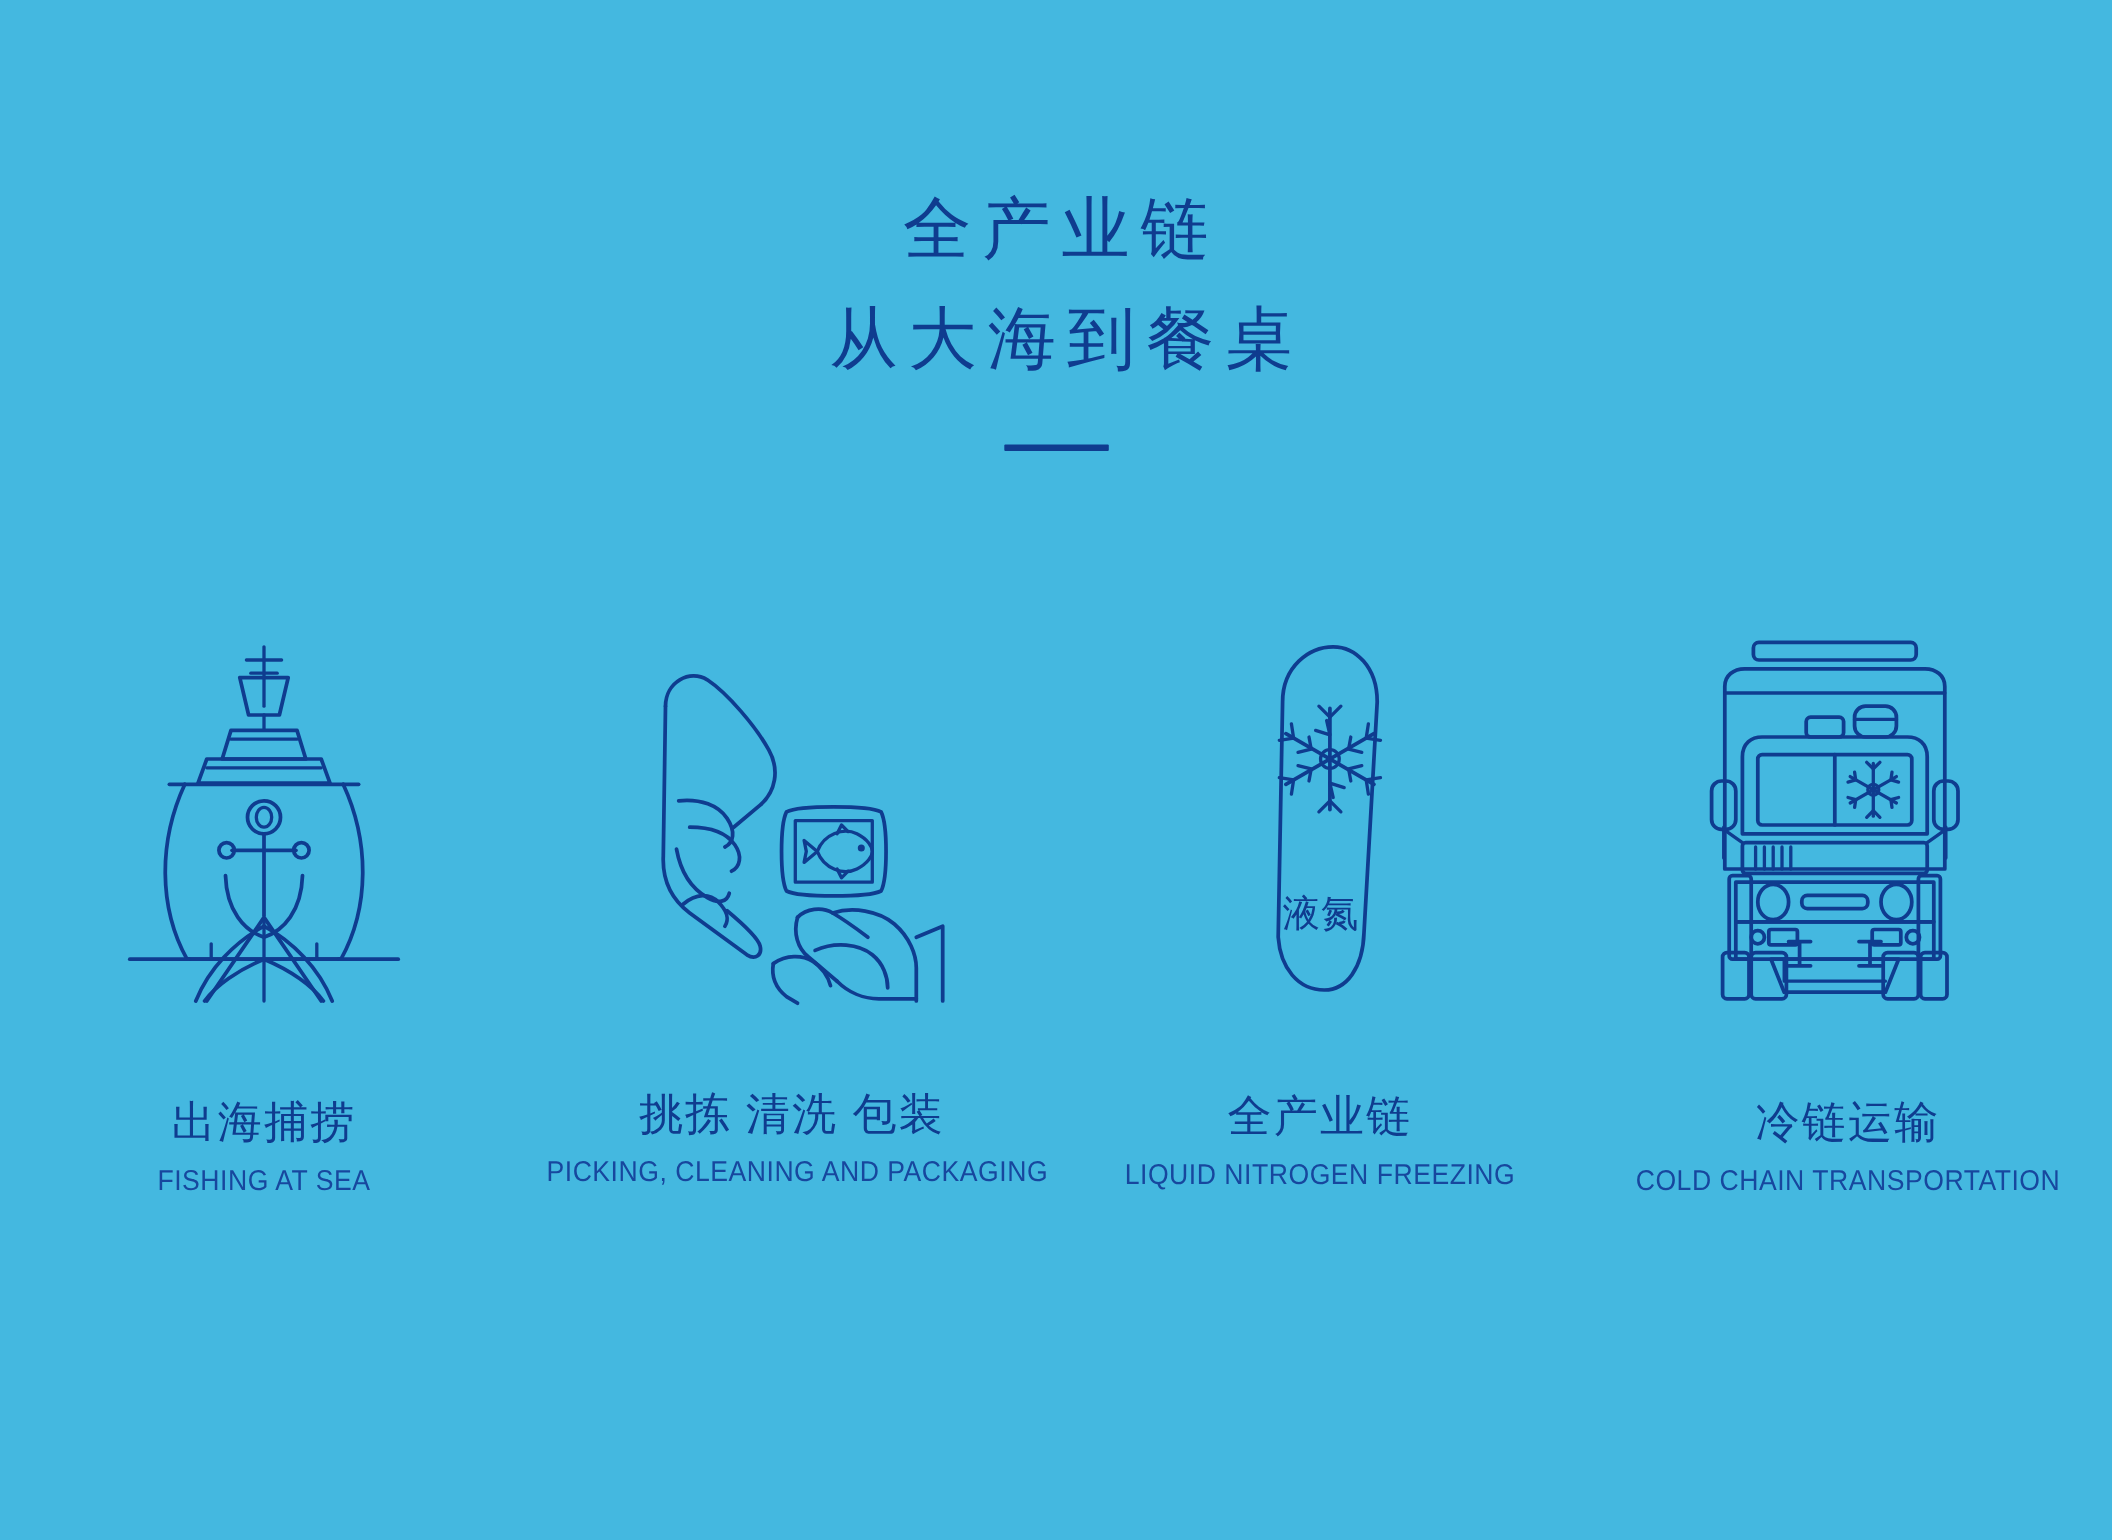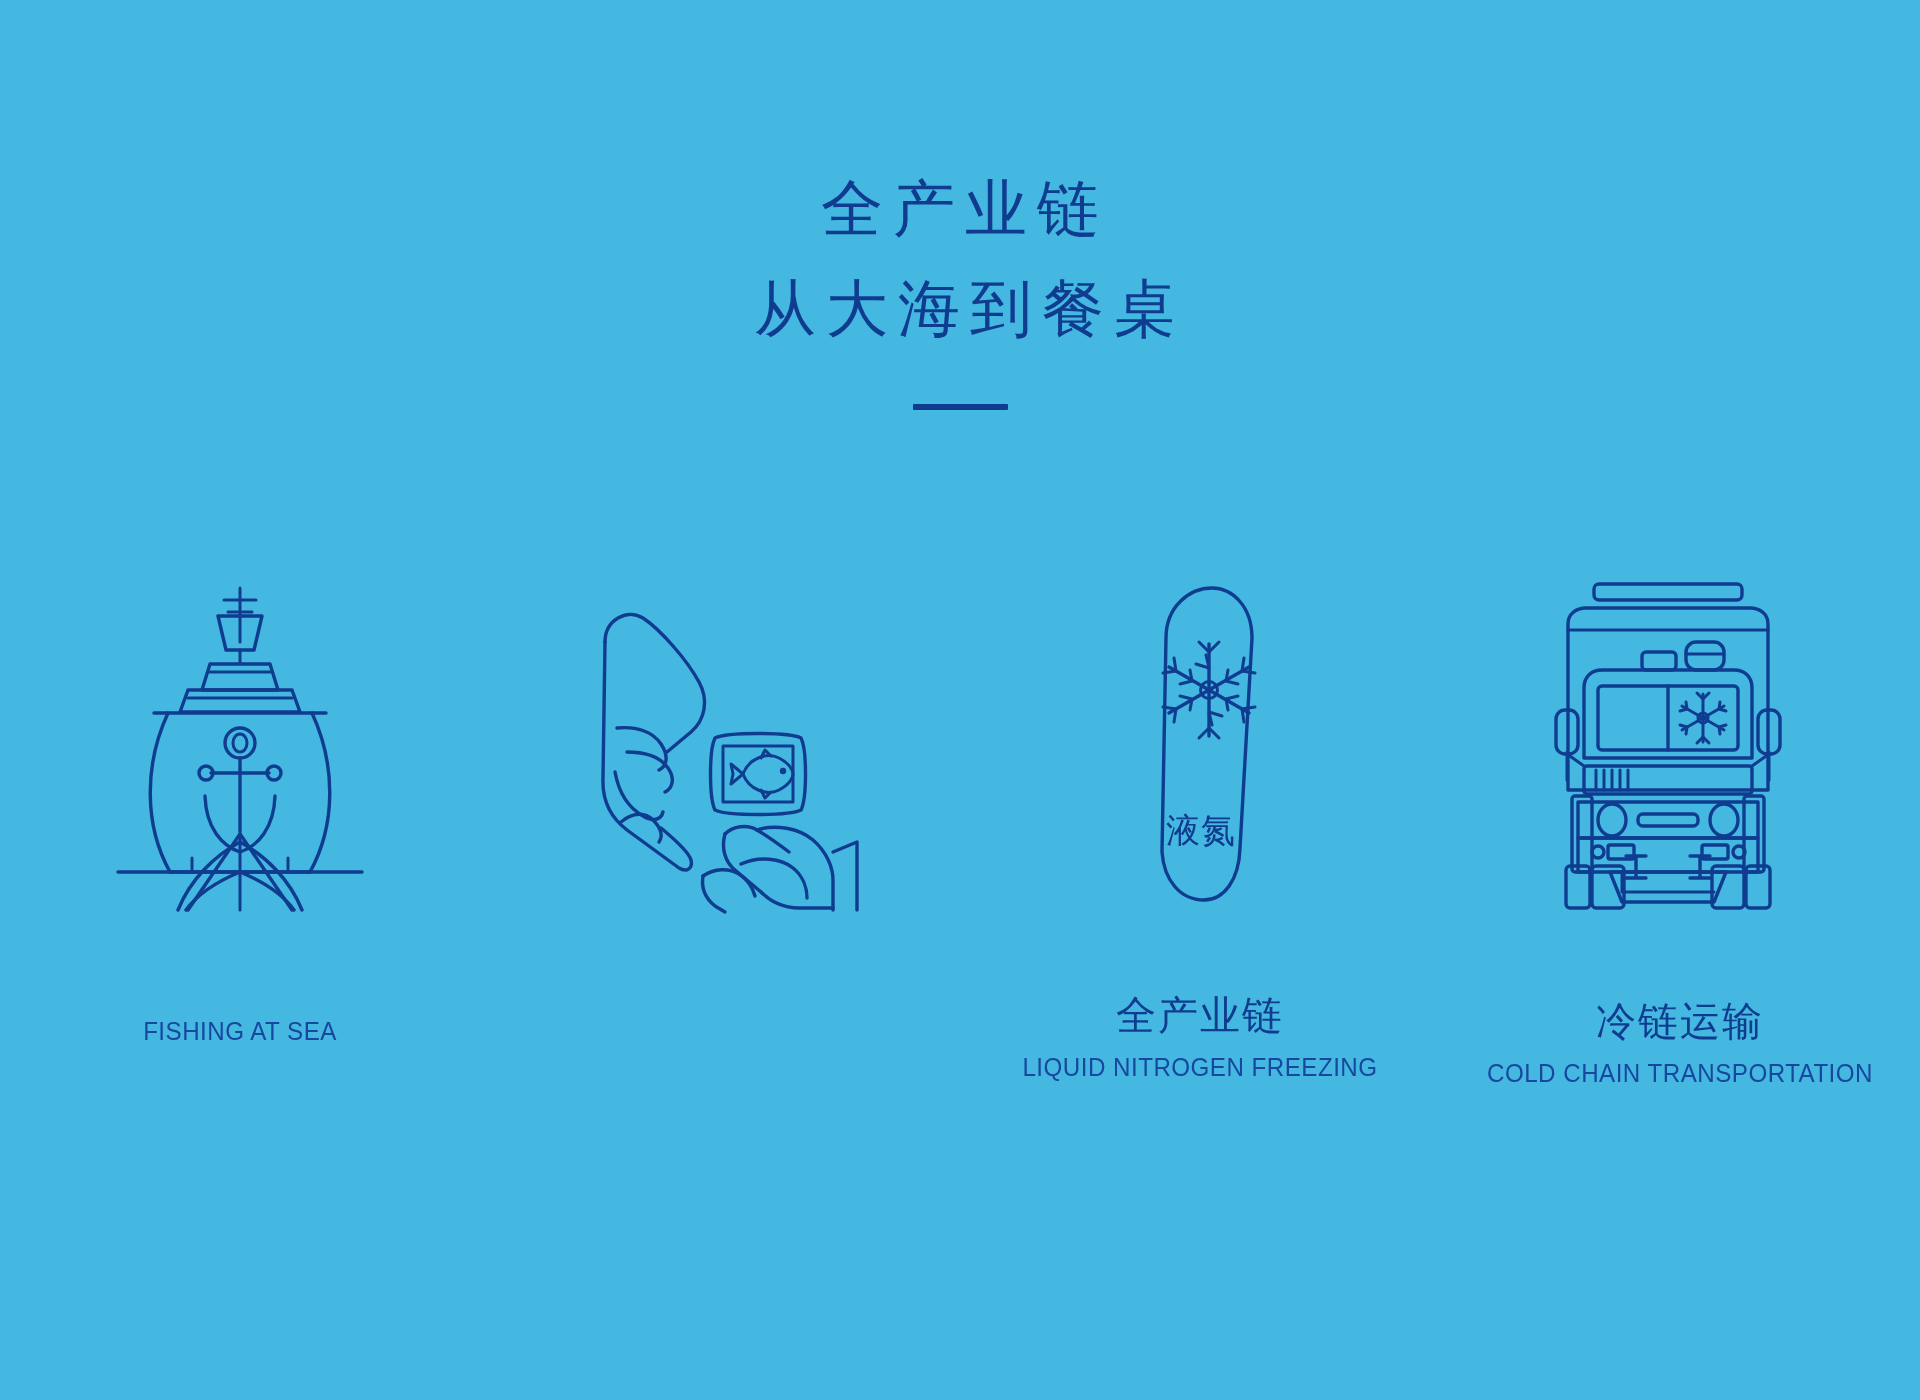--- a/index.html
+++ b/index.html
@@ -195,20 +195,21 @@
           <path class="stroke" d="M130 254 L78 330 M130 254 L182 330"></path>
           <path class="stroke" d="M130 262 C104 276 80 300 68 330 M130 262 C156 276 180 300 192 330"></path>
           <path class="stroke" d="M130 292 C106 302 86 316 76 330 M130 292 C154 302 174 316 184 330"></path>
           <line class="stroke-thin" x1="130" y1="258" x2="130" y2="330"></line>
 
           <line class="stroke" x1="8" y1="292" x2="62" y2="292"></line>
           <line class="stroke" x1="198" y1="292" x2="252" y2="292"></line>
         </svg>
       </div>
       <div class="labels">
+        <div class="label-cn">出海捕捞</div>
         <div class="label-en">FISHING AT SEA</div>
       </div>
     </div>
 
     <div class="step step-2">
       <div class="icon-box">
         <svg width="290" height="330" viewBox="0 0 290 330">
 
           <path class="stroke" d="M30 62 C30 40 52 28 68 38 C86 50 112 80 124 102
                    C134 120 130 140 116 152 L92 172"></path>
@@ -234,20 +235,24 @@
 
           <path class="stroke" d="M150 254 C158 246 172 244 182 250 C194 257 206 266 214 272"></path>
           <path class="stroke" d="M150 254 C146 268 150 282 160 290 L186 312"></path>
           <path class="stroke" d="M182 250 C200 244 224 248 238 260 C252 272 258 288 258 300 L258 330"></path>
           <path class="stroke" d="M186 312 C196 322 210 328 224 328 L258 328"></path>
           <path class="stroke" d="M166 284 C184 276 206 278 218 288 C228 296 232 308 232 318"></path>
           <path class="stroke" d="M128 296 C140 288 154 288 164 294 C172 299 178 308 180 316"></path>
           <path class="stroke" d="M128 296 C126 308 130 318 140 326 L150 332"></path>
           <path class="stroke" d="M258 272 L282 262 L282 330"></path>
         </svg>
+      </div>
+      <div class="labels">
+        <div class="label-cn">挑拣 清洗 包装</div>
+        <div class="label-en">PICKING, CLEANING AND PACKAGING</div>
       </div>
     </div>
 
     <div class="step step-3">
       <div class="icon-box">
         <svg width="160" height="330" viewBox="0 0 160 330">
 
           <path class="stroke" d="M46 58 C46 26 70 8 92 8 C112 8 132 26 132 58
                    L120 268 C119 300 104 320 84 320
                    C60 320 44 300 42 272

